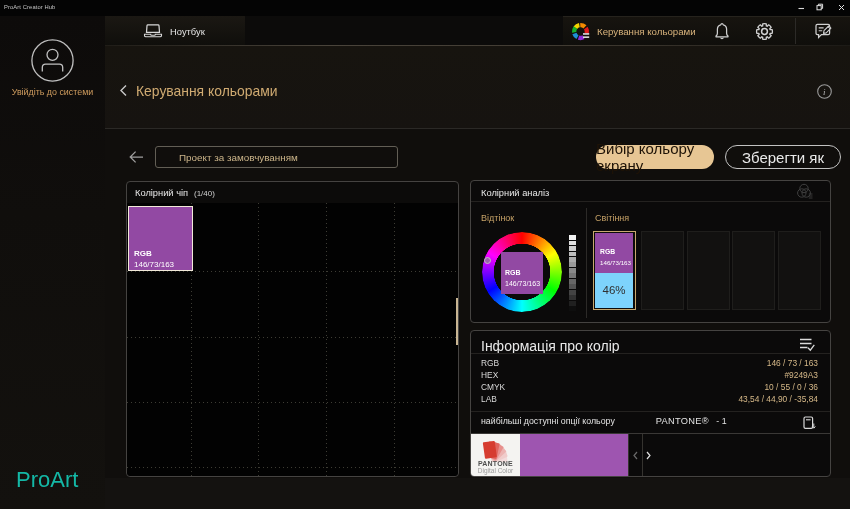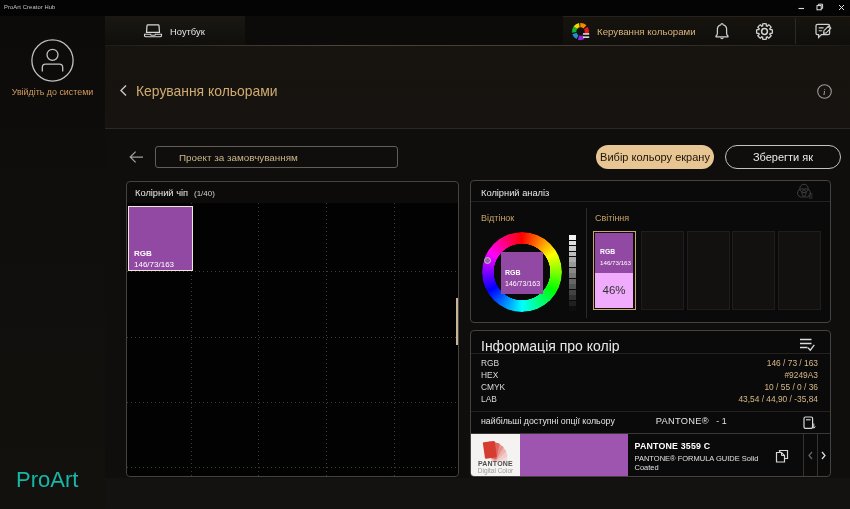--- a/index.html
+++ b/index.html
@@ -33,21 +33,21 @@
   #headband { left:105px; top:46px; width:745px; height:83px; background:linear-gradient(180deg,#17140f,#161310); border-bottom:1px solid #2b2926; }
   #botband { left:105px; top:478px; width:745px; height:31px; background:#141210; }
   #pagetitle { left:136px; top:83px; font-size:13.9px; color:#d0ab72; }
   #backchev { left:119px; top:84px; }
   #infoicon { left:817px; top:84px; }
 
   
   #backarrow { left:128px; top:150px; }
   #projinput { left:155px; top:146px; width:243px; height:22px; border:1px solid #625e55; border-radius:3px; display:flex; align-items:center; }
   #projinput span { margin-left:11px; font-size:9.9px; color:#ccb58a;padding-left:12px; }
-  .pill { height:24px; border-radius:12px; display:flex; align-items:center; justify-content:center; font-size:11px;text-align:center; }
+  .pill { height:24px; border-radius:12px; display:flex; align-items:center; justify-content:center; font-size:15px; }
   #btnpick { left:596px; top:145px; width:118px; background:#e7c694; color:#1e1307; }
   #btnsave { left:725px; top:145px; width:116px; border:1px solid #c2c2c2; color:#e9e9e9; background:transparent; }
 
   
   #chip { left:126px; top:181px; width:333px; height:296px; border:1px solid #454341; border-radius:4px; background:#0c0b0a; }
   #chiphead { left:135px; top:188px; font-size:9.3px; color:#e8e8e8;text-align:right; }
   #chipnum { left:194px; top:189px; font-size:8px; color:#cfcfcf; }
   #chipgrid { left:127px; top:203px; width:331px; height:273px; background:#020202; overflow:hidden; border-radius:0 0 4px 4px; }
   .gv { position:absolute; top:0; width:1px; height:273px;
         background-image:linear-gradient(180deg,#3d3c34 35%, transparent 35%); background-size:1px 4px; }
@@ -76,21 +76,21 @@
   #hueind { left:483.5px; top:256.5px; width:7.5px; height:7.5px; border-radius:50%; border:1.6px solid #c0c0c0; background:#9a5fae; }
 
   
   #graybar { left:569px; top:235px; width:6.5px; height:77px; background:linear-gradient(180deg, rgb(242,242,242) 0.0px, rgb(242,242,242) 4.8px, #0b0a0a 4.8px, #0b0a0a 5.5px, rgb(224,224,224) 5.5px, rgb(224,224,224) 10.3px, #0b0a0a 10.3px, #0b0a0a 11.0px, rgb(207,207,207) 11.0px, rgb(207,207,207) 15.8px, #0b0a0a 15.8px, #0b0a0a 16.5px, rgb(189,189,189) 16.5px, rgb(189,189,189) 21.3px, #0b0a0a 21.3px, #0b0a0a 22.0px, rgb(172,172,172) 22.0px, rgb(172,172,172) 26.8px, #0b0a0a 26.8px, #0b0a0a 27.5px, rgb(154,154,154) 27.5px, rgb(154,154,154) 32.3px, #0b0a0a 32.3px, #0b0a0a 33.0px, rgb(137,137,137) 33.0px, rgb(137,137,137) 37.8px, #0b0a0a 37.8px, #0b0a0a 38.5px, rgb(119,119,119) 38.5px, rgb(119,119,119) 43.3px, #0b0a0a 43.3px, #0b0a0a 44.0px, rgb(102,102,102) 44.0px, rgb(102,102,102) 48.8px, #0b0a0a 48.8px, #0b0a0a 49.5px, rgb(84,84,84) 49.5px, rgb(84,84,84) 54.3px, #0b0a0a 54.3px, #0b0a0a 55.0px, rgb(67,67,67) 55.0px, rgb(67,67,67) 59.8px, #0b0a0a 59.8px, #0b0a0a 60.5px, rgb(49,49,49) 60.5px, rgb(49,49,49) 65.3px, #0b0a0a 65.3px, #0b0a0a 66.0px, rgb(32,32,32) 66.0px, rgb(32,32,32) 70.8px, #0b0a0a 70.8px, #0b0a0a 71.5px, rgb(14,14,14) 71.5px, rgb(14,14,14) 76.3px, #0b0a0a 76.3px, #0b0a0a 77.0px); }
   
 
   
   .lumcard { top:231px; width:43px; height:79px; background:#121110; border:1px solid #1f1e1c; }
   #lum1 { left:593px; border:1.5px solid #c8a86f; background:#0c0b0a; }
   #lum1 .top { position:absolute; left:1px; top:1px; width:38px; height:39.5px; background:#9249a3; }
-  #lum1 .bot { position:absolute; left:1px; top:40.5px; width:38px; height:35.5px; background:#f0abfc; display:flex; align-items:center; justify-content:center; font-size:11.5px; color:#303030; }
+  #lum1 .bot { position:absolute; left:1px; top:40.5px; width:38px; height:35.5px; background:#7dd3fc; display:flex; align-items:center; justify-content:center; font-size:11.5px; color:#303030; }
   #lum1 .r1 { position:absolute; left:5px; top:15px; font-size:6.8px; font-weight:bold; color:#fff; }
   #lum1 .r2 { position:absolute; left:5px; top:25.5px; font-size:6.2px; color:#fff; }
 
   
   #info { left:470px; top:330px; width:361px; height:147px; border:1px solid #454341; border-radius:4px; background:#0b0a0a; }
   #infohead { left:481px; top:338px; font-size:14px; color:#e8e8e8; }
   #infosep1 { left:471px; top:353px; width:359px; height:1px; background:#242220; }
   .irow { left:481px; width:337px; font-size:8.4px; color:#d9d9d9; display:flex; justify-content:space-between; }
   .irow b { font-weight:normal; color:#d5b888; }
   #infosep2 { left:471px; top:411px; width:359px; height:1px; background:#242220; }
@@ -271,29 +271,20 @@
           <rect x="-5.5" y="-16" width="11" height="16" rx="1" fill="#ecb3b1" transform="rotate(48)"></rect>
           <rect x="-5.5" y="-16" width="11" height="16" rx="1" fill="#e78f8c" transform="rotate(30)"></rect>
           <rect x="-5.5" y="-16" width="11" height="16" rx="1" fill="#e06660" transform="rotate(12)"></rect>
           <rect x="-6" y="-16.5" width="12" height="16.5" rx="1" fill="#d63c30" transform="rotate(-8)"></rect>
         </g>
       </svg>
       <div style="position:absolute; left:0; top:25.5px; width:49px; text-align:center; font-size:7px; font-weight:bold; letter-spacing:0.2px; color:#4e4e4e;">PANTONE</div>
       <div style="position:absolute; left:0; top:33px; width:49px; text-align:center; font-size:6.5px; color:#9a9a9a;">Digital Color</div>
     </div>
     <div id="ppurple"></div>
-    <div id="pdark">
-      <div id="pname">PANTONE 3559 C</div>
-      <div id="pdesc">PANTONE® FORMULA GUIDE Solid<br>Coated</div>
-      <svg width="14" height="15" viewBox="0 0 14 15" style="position:absolute; left:147px; top:15px;">
-        <path d="M5 3.5 L4.5 1.5 L12.5 1.5 L12.5 9.5 L10 9.5" fill="none" stroke="#d8d8d8" stroke-width="1.2"></path>
-        <path d="M1.5 3.5 L6.5 3.5 L9.5 6.5 L9.5 13 L1.5 13 Z" fill="none" stroke="#d8d8d8" stroke-width="1.2"></path>
-        <path d="M6.5 3.5 L6.5 6.5 L9.5 6.5" fill="none" stroke="#d8d8d8" stroke-width="1"></path>
-      </svg>
-    </div>
     <div class="pnav">
         <svg width="5" height="9" viewBox="0 0 5 9">
           <path d="M4 1 L1 4.5 L4 8" fill="none" stroke="#6a6a6a" stroke-width="1.2"></path>
         </svg>
       </div>
     <div class="pnav">
         <svg width="5" height="9" viewBox="0 0 5 9">
           <path d="M1 1 L4 4.5 L1 8" fill="none" stroke="#e0e0e0" stroke-width="1.2"></path>
         </svg>
       </div>

